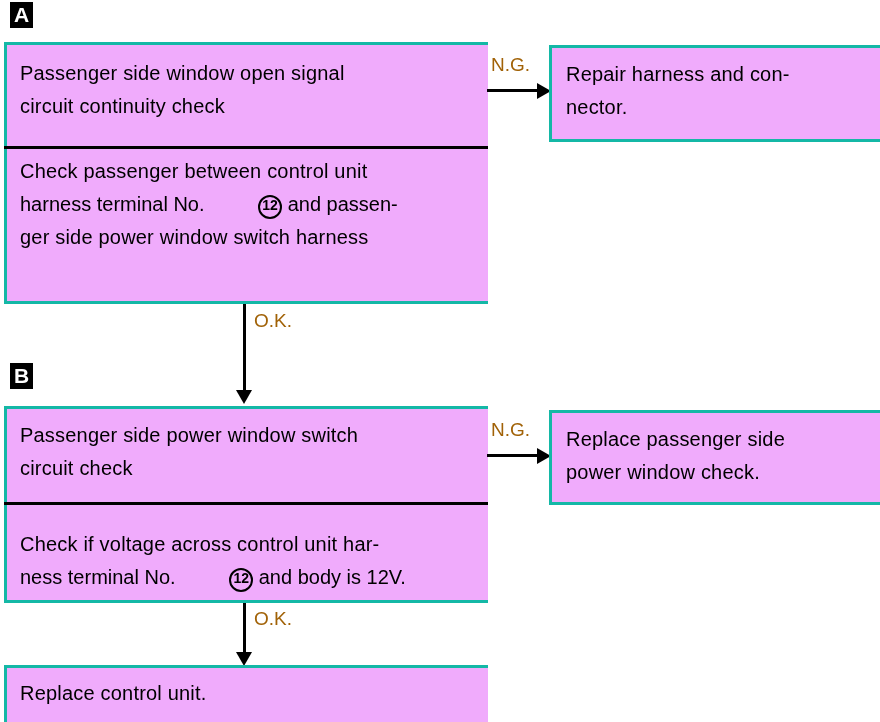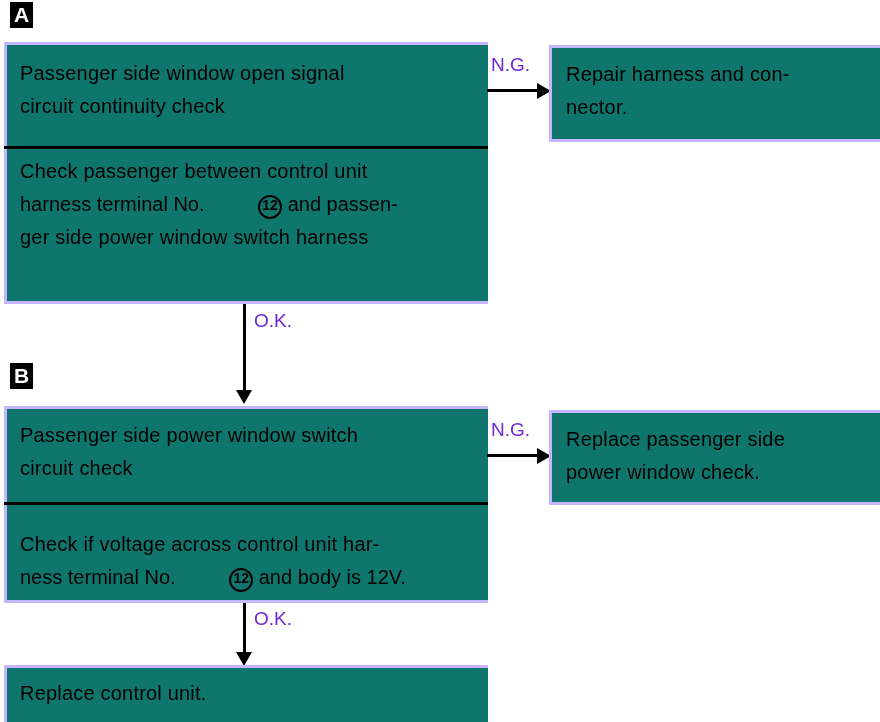--- a/index.html
+++ b/index.html
@@ -26,22 +26,22 @@
     font-size: 21px;
     font-weight: 700;
     line-height: 26px;
     text-align: center;
     width: 23px;
     height: 26px;
     letter-spacing: 0px;
   }
   .box {
     position: absolute;
-    border: 3px solid #c4b5fd;
-    background: #0f766e;
+    border: 3px solid #14b8a6;
+    background: #f0abfc;
     box-sizing: border-box;
   }
   .box-clip {
     border-right: none;
   }
   .cell-text {
     position: absolute;
     font-family: "Liberation Sans", sans-serif;
     font-size: 20px;
     line-height: 33px;
@@ -79,21 +79,21 @@
     border-top: 8px solid transparent;
     border-bottom: 8px solid transparent;
     border-left: 14px solid #000000;
   }
   .edge-label {
     position: absolute;
     font-family: "Liberation Sans", sans-serif;
     font-size: 19px;
     line-height: 22px;
     white-space: pre;
-    color: #6d28d9;
+    color: #a16207;
   }
   .circled {
     display: inline-block;
     border: 2px solid #000000;
     border-radius: 50%;
     width: 20px;
     height: 20px;
     line-height: 17px;
     text-align: center;
     font-size: 14px;

